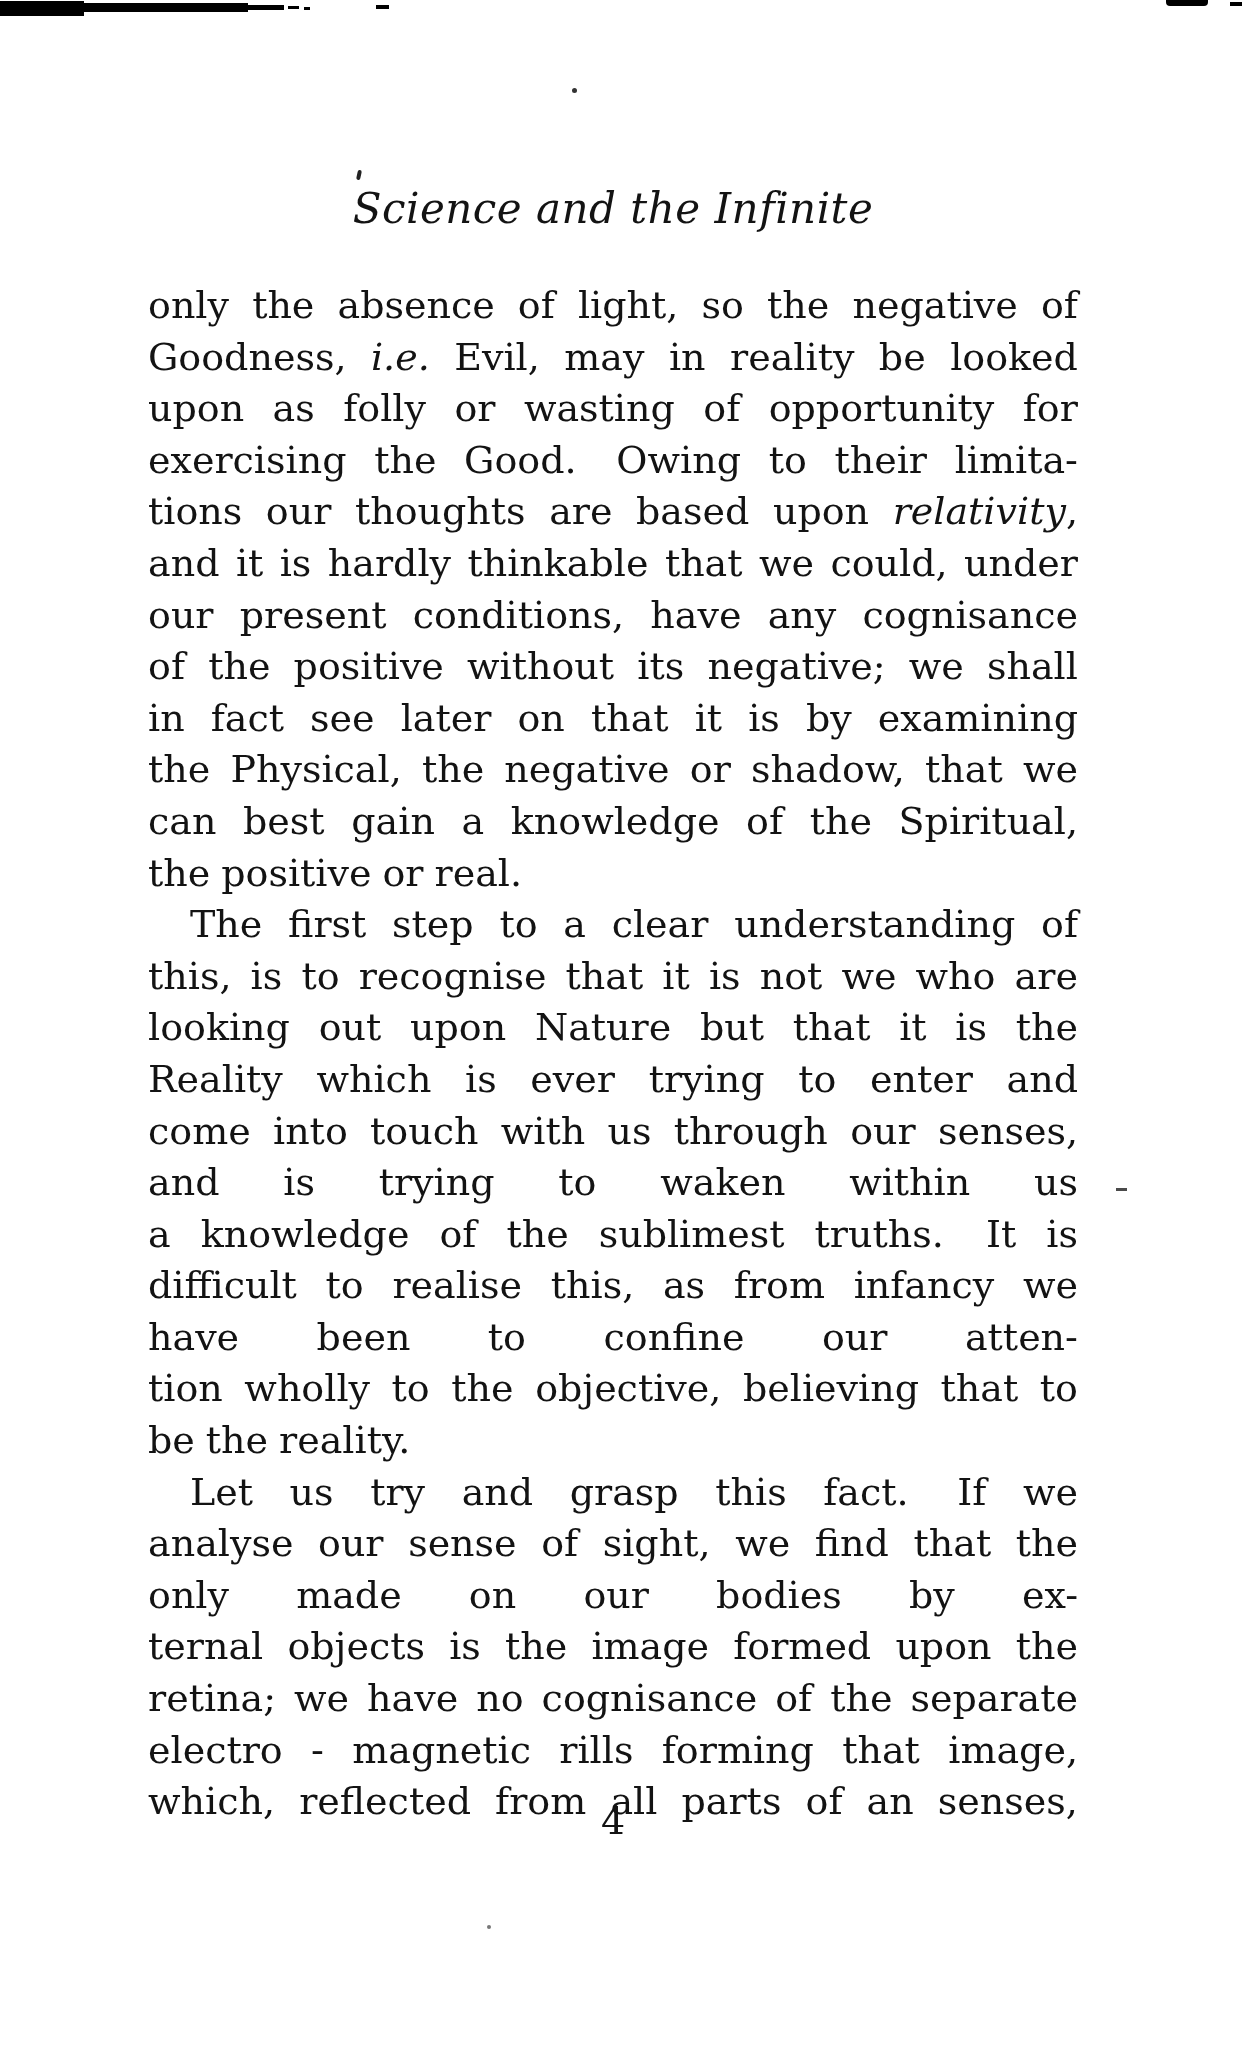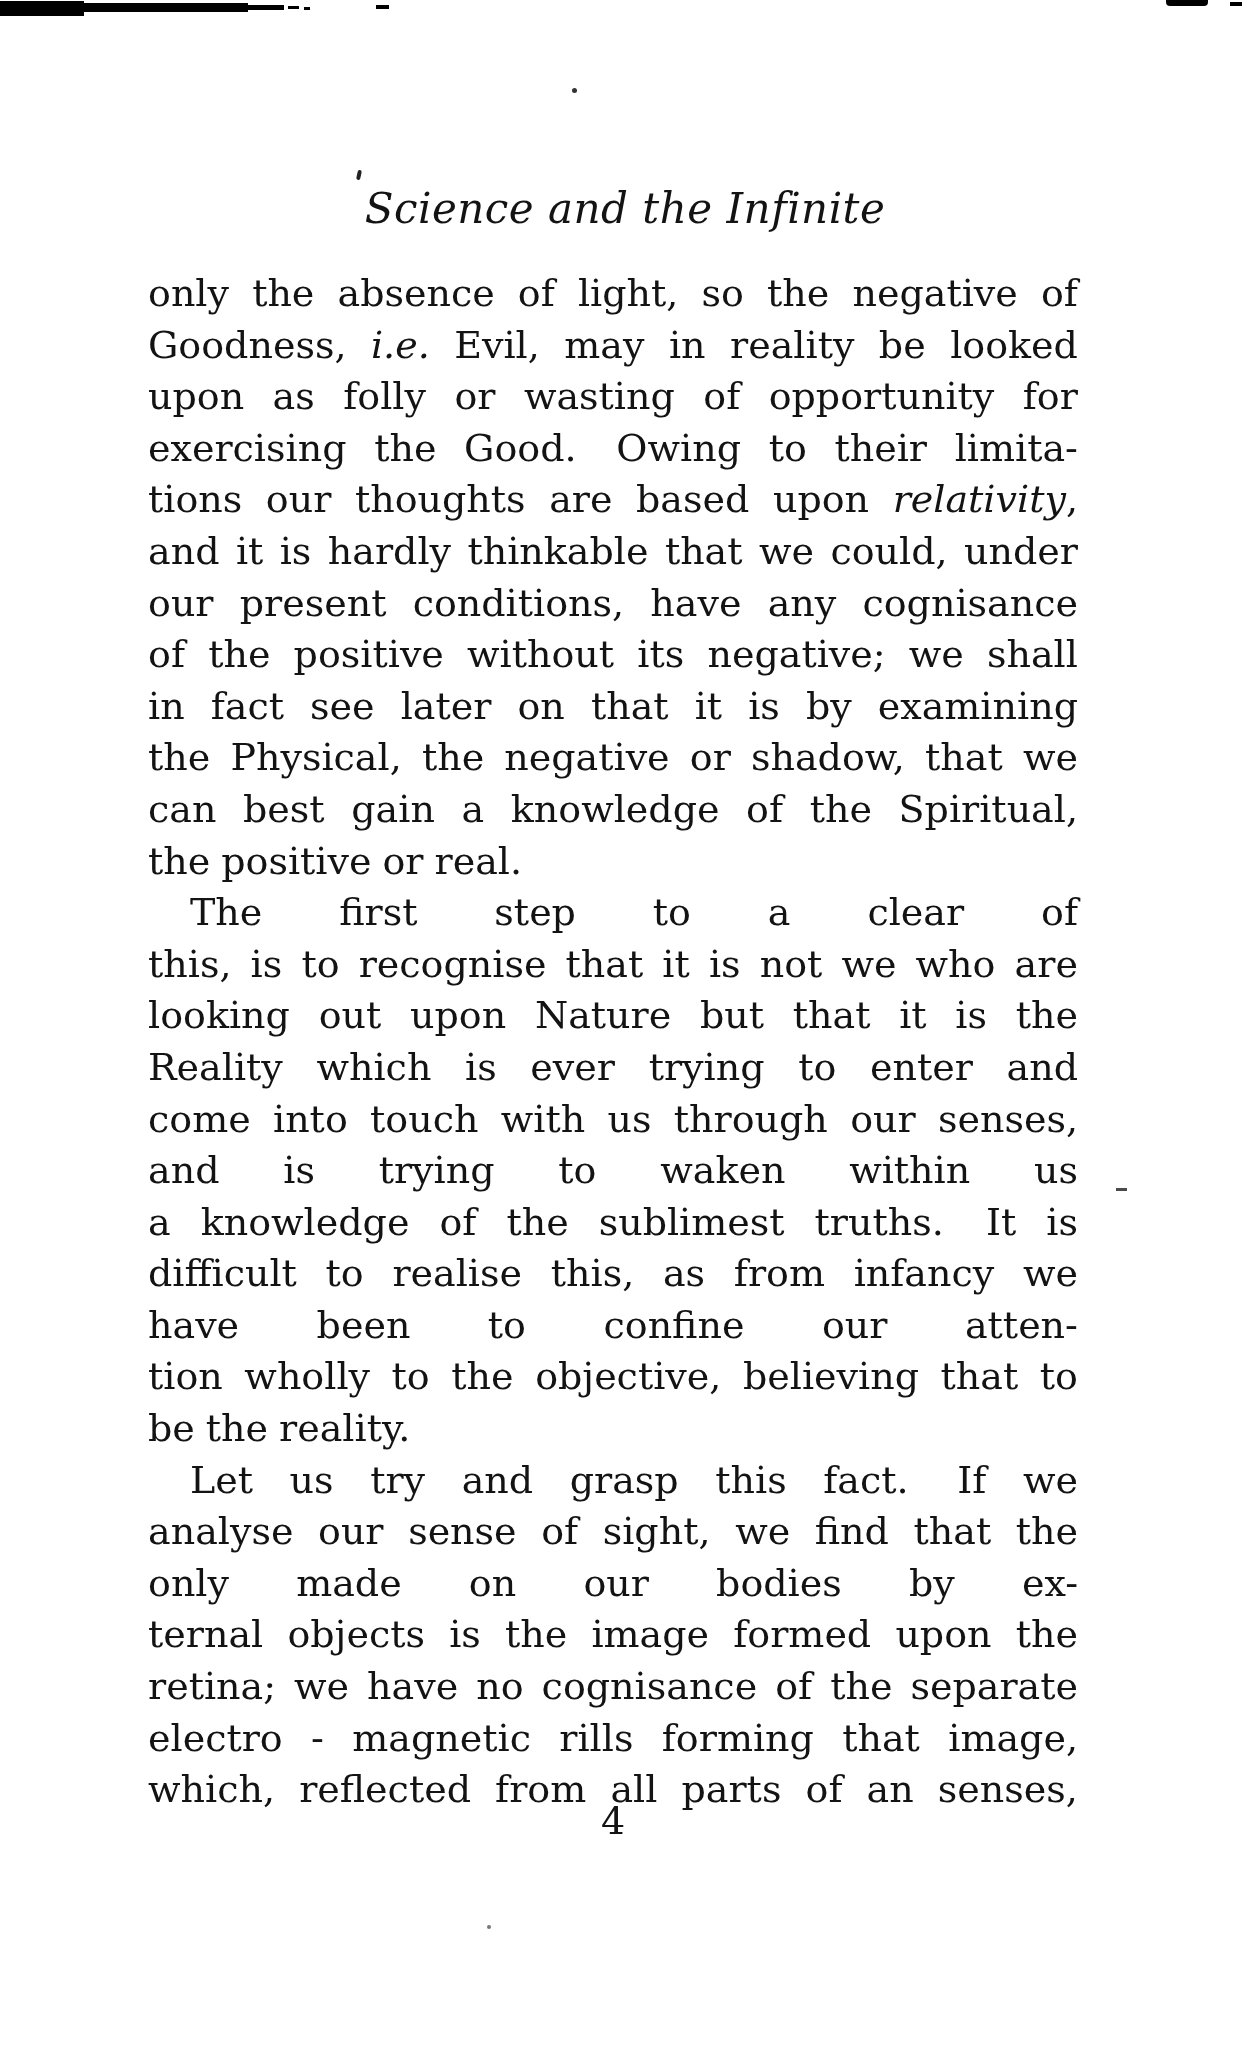--- a/index.html
+++ b/index.html
@@ -8,36 +8,36 @@
     width: 1260px;
     height: 2066px;
     background: #ffffff;
     overflow: hidden;
     font-family: "DejaVu Serif", serif;
     color: #131313;
   }
   
   .title {
     position: absolute;
-    left: 160px;
+    left: 148px;
     top: 186px;
     width: 930px;
     margin: 0;
     text-align: center;
     font-style: italic;
     font-weight: normal;
     font-size: 42px;
     line-height: 1.1;
     letter-spacing: 0.5px;
   }
   
   .body-text {
     position: absolute;
     left: 148px;
-    top: 268px;
+    top: 280px;
     width: 930px;
   }
   .line {
     display: flex;
     justify-content: space-between;
     height: 51.6px;
     line-height: 51.6px;
     font-size: 38px;
     box-sizing: border-box;
     white-space: nowrap;
@@ -207,20 +207,21 @@
         <span>or</span>
         <span>real.</span>
       </div>
       <div class="line indent">
         <span>The</span>
         <span>first</span>
         <span>step</span>
         <span>to</span>
         <span>a</span>
         <span>clear</span>
+        <span>understanding</span>
         <span>of</span>
       </div>
       <div class="line">
         <span>this,</span>
         <span>is</span>
         <span>to</span>
         <span>recognise</span>
         <span>that</span>
         <span>it</span>
         <span>is</span>

